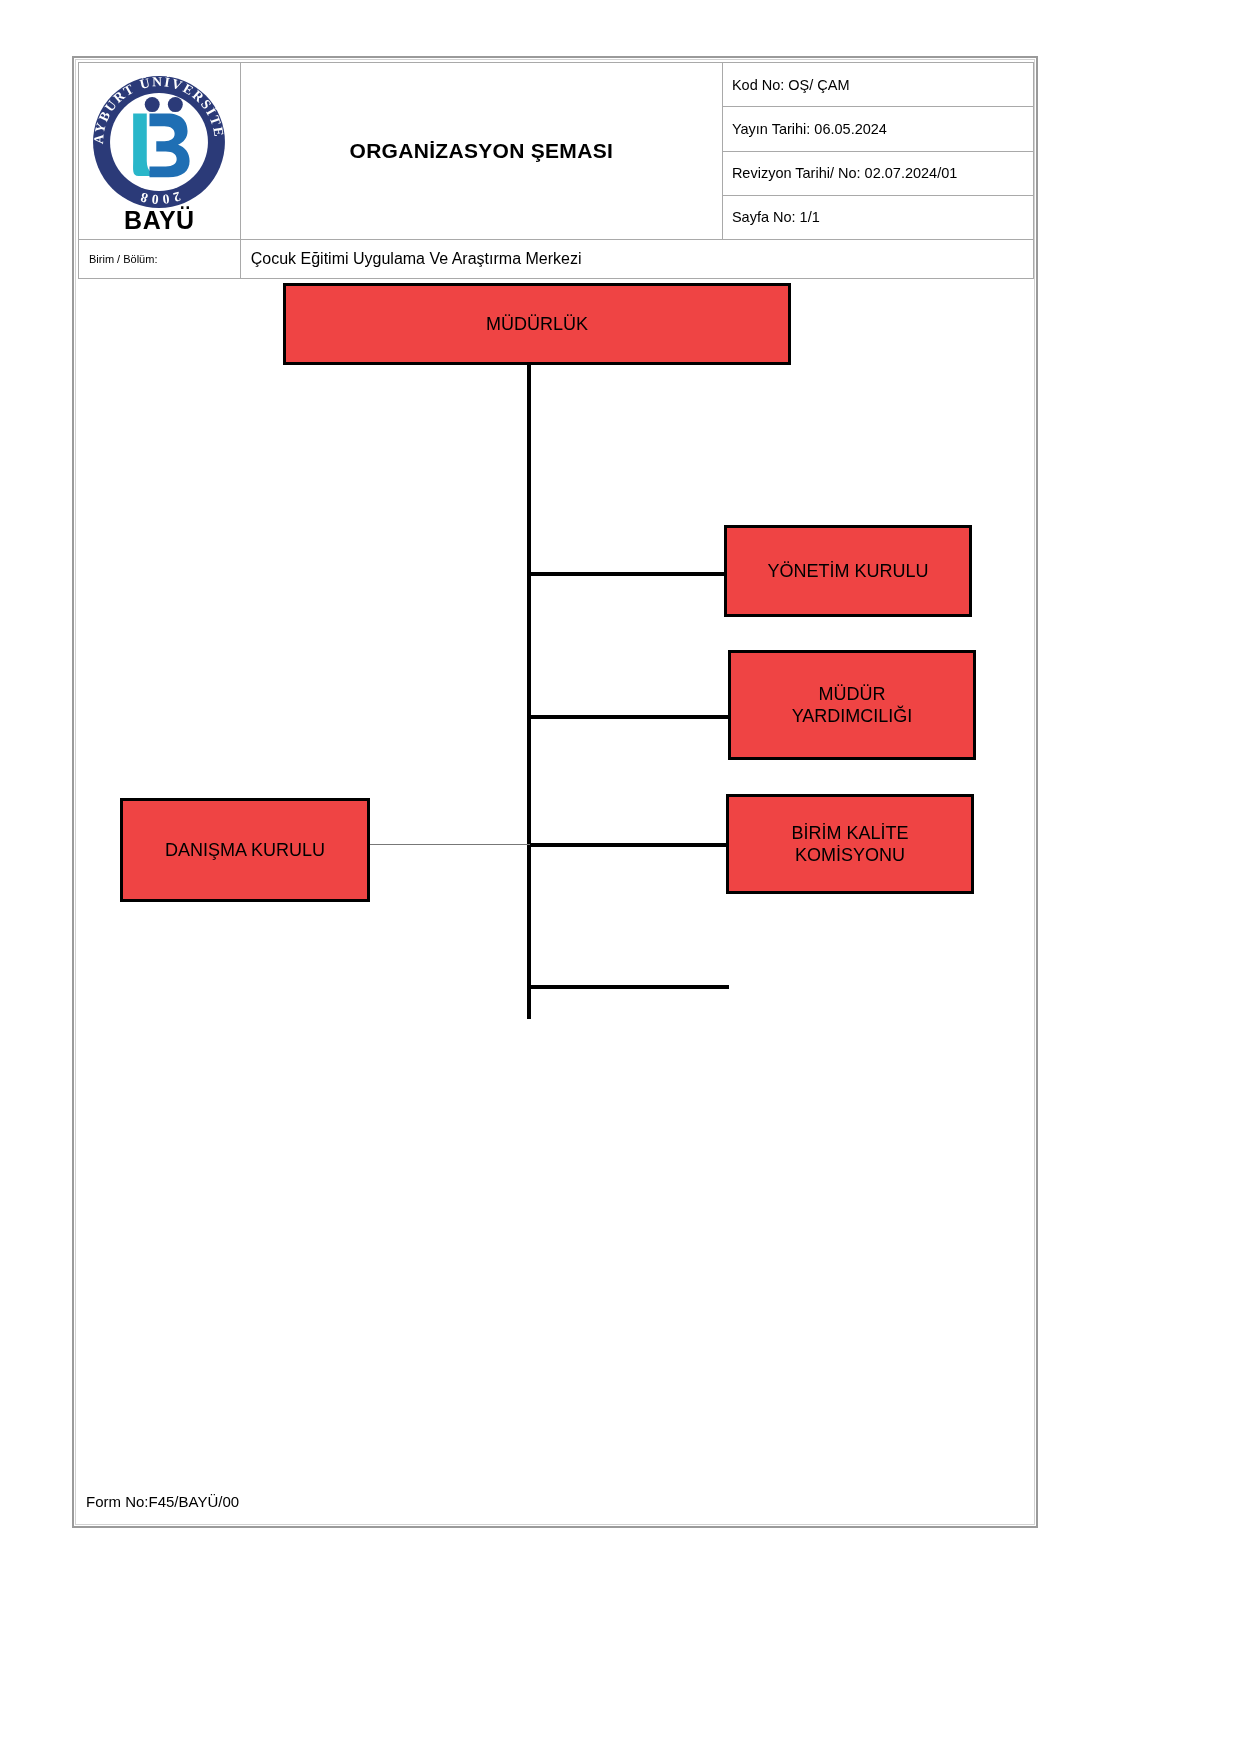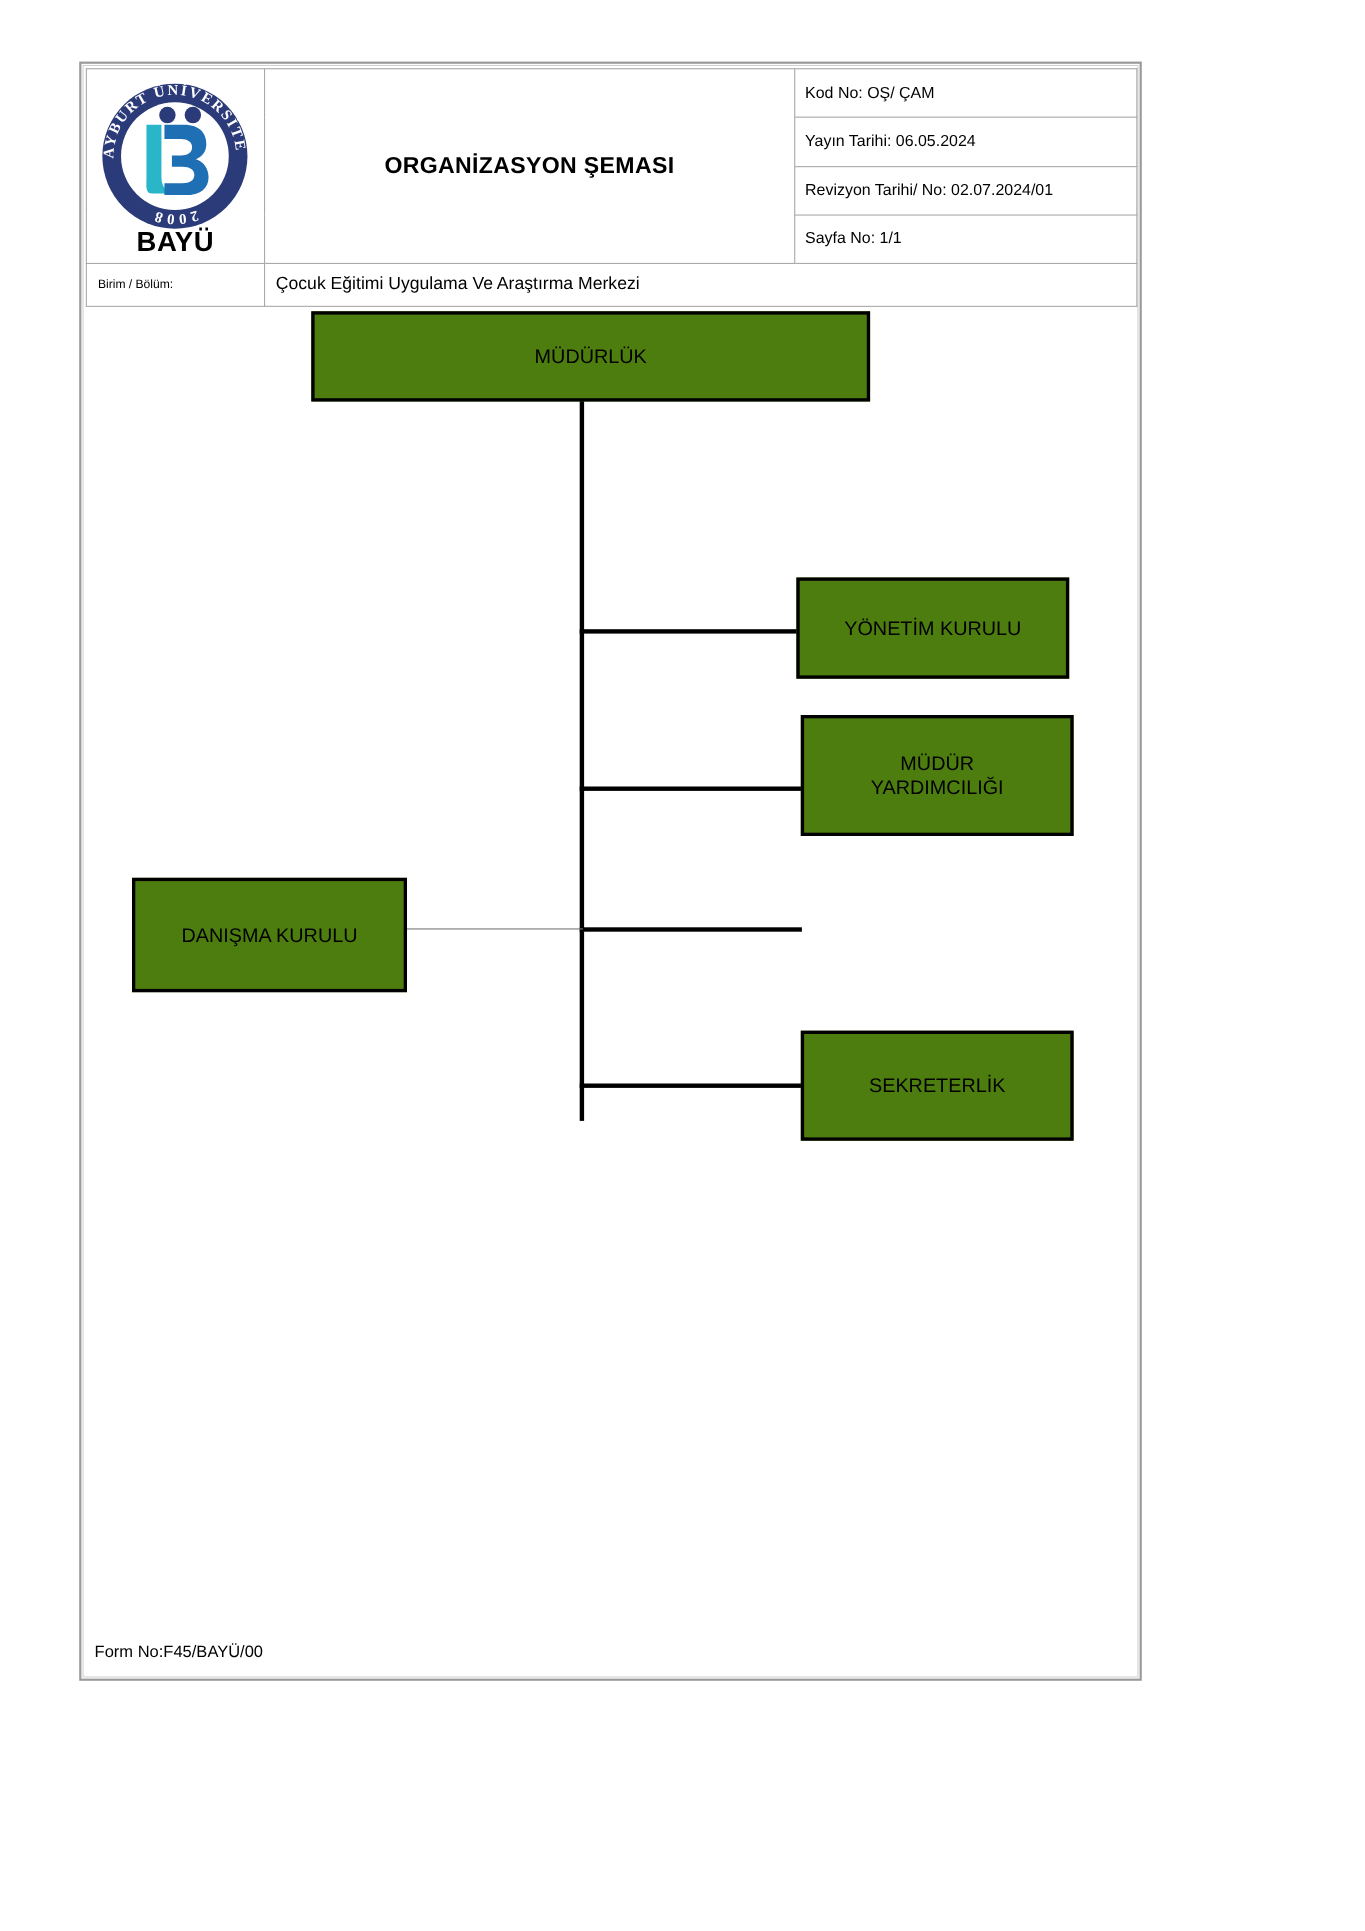--- a/index.html
+++ b/index.html
@@ -102,21 +102,21 @@
   #chart {
     position: absolute;
     left: 4px;
     top: 215px;
     width: 956px;
     height: 1100px;
   }
   .node {
     position: absolute;
     border: 3px solid #000000;
-    background: #4d7c0f;
+    background: #ef4444;
     box-sizing: border-box;
     display: flex;
     align-items: center;
     justify-content: center;
     text-align: center;
     font-size: 18px;
     line-height: 1.25;
     z-index: 3;
   }
   .line {
@@ -235,24 +235,27 @@
       <span>YÖNETİM KURULU</span>
     </div>
 
     <div class="node" style="left:650px; top:377px; width:248px; height:110px;">
       <div>
         <div>MÜDÜR</div>
         <div>YARDIMCILIĞI</div>
       </div>
     </div>
 
-
-    <div class="node" style="left:650px; top:664px; width:248px; height:100px;">
-      <span>SEKRETERLİK</span>
-    </div>
+    <div class="node" style="left:648px; top:521px; width:248px; height:100px;">
+      <div>
+        <div>BİRİM KALİTE</div>
+        <div>KOMİSYONU</div>
+      </div>
+    </div>
+
 
     <div class="node" style="left:42px; top:525px; width:250px; height:104px;">
       <span>DANIŞMA KURULU</span>
     </div>
   </div>
 
 
   <div class="formno">Form No:F45/BAYÜ/00</div>
 </div>
 

